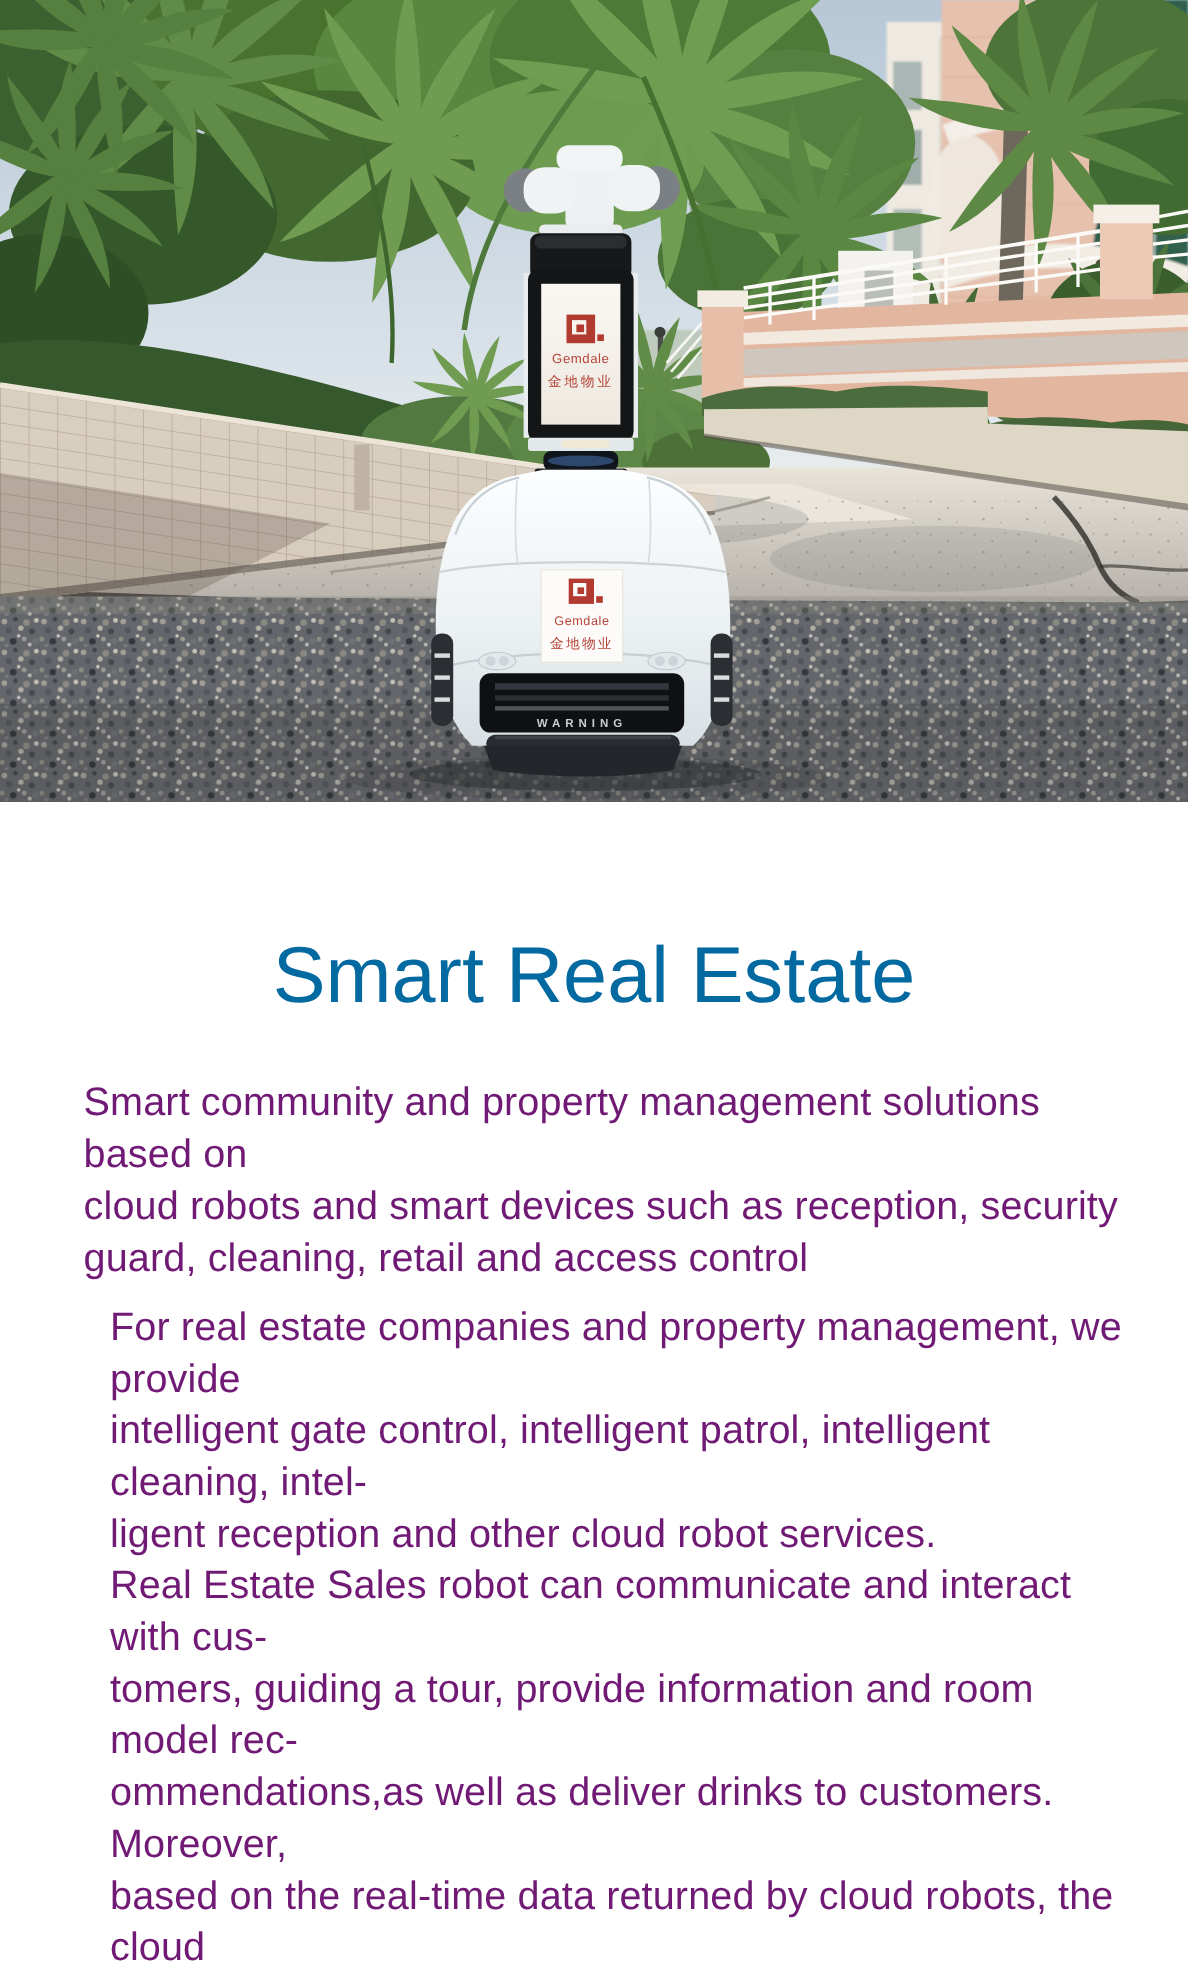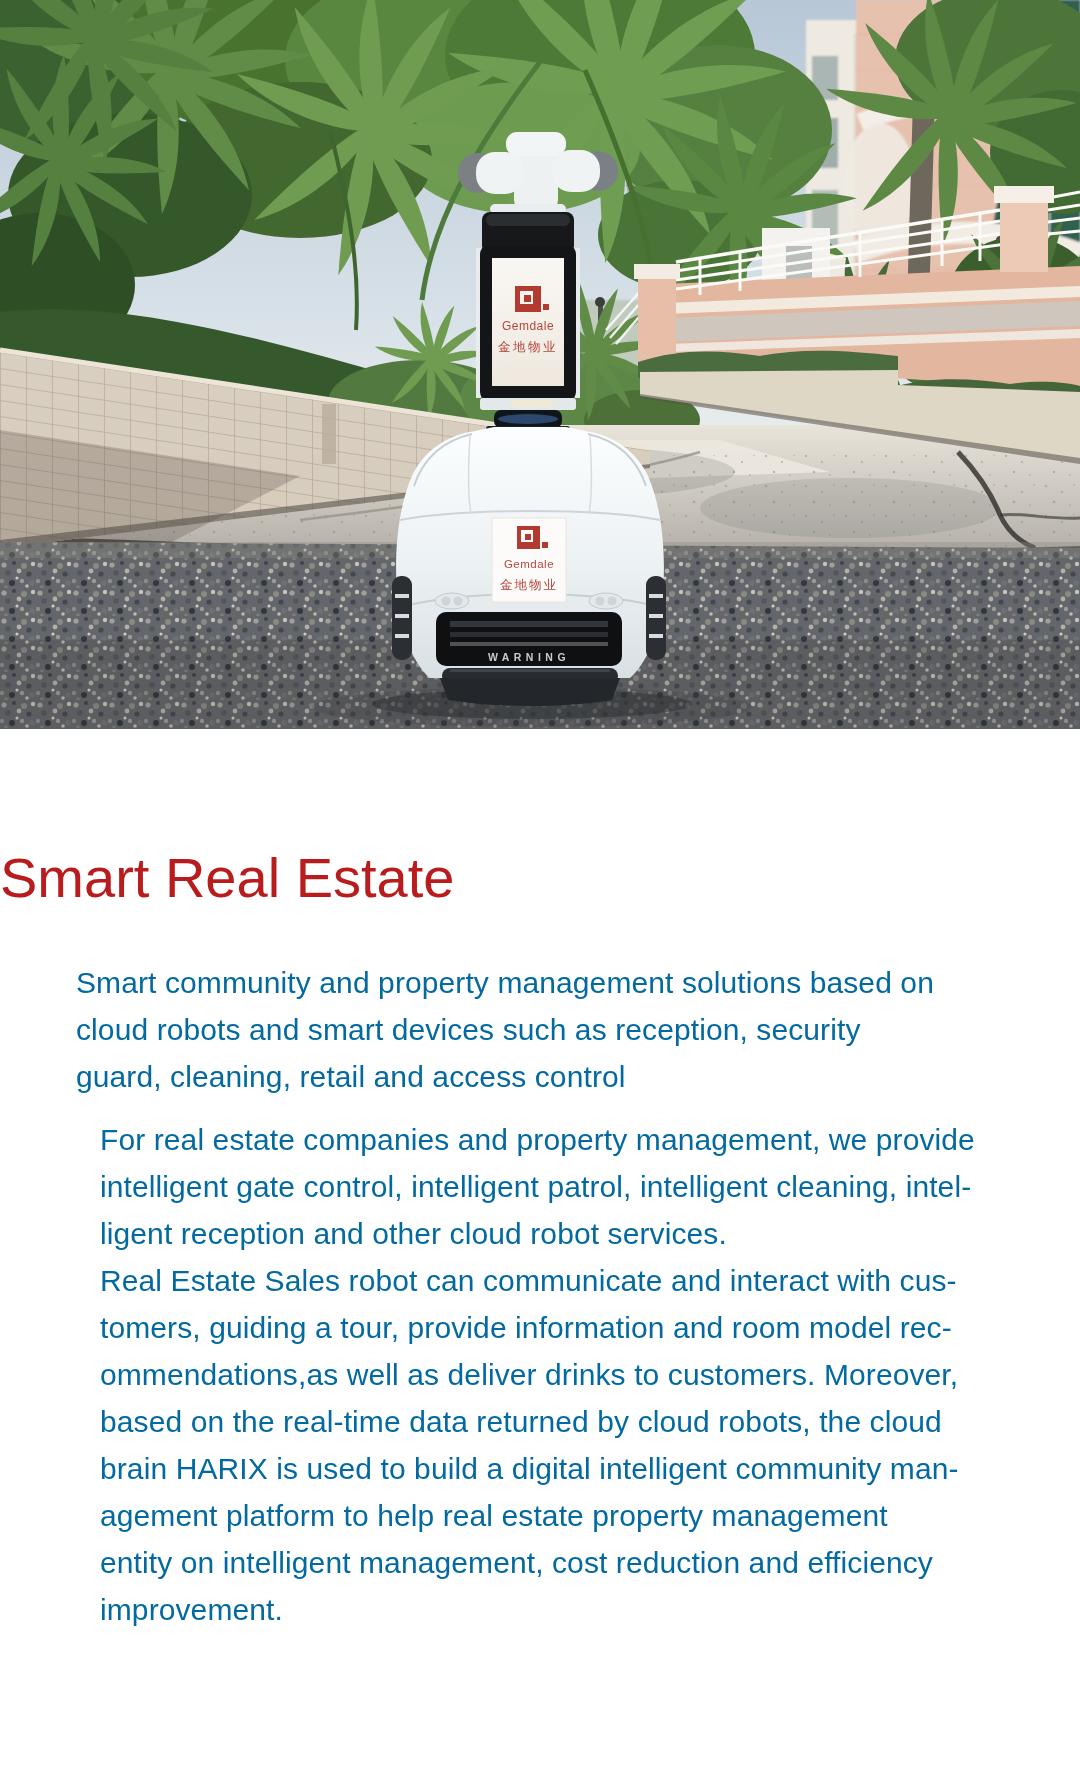--- a/index.html
+++ b/index.html
@@ -1,32 +1,32 @@
 <!DOCTYPE html>
 <html><head>
 <meta charset="utf-8">
 <style>
   html,body{margin:0;padding:0;background:#ffffff;}
   body{width:1080px;height:1788px;font-family:"Liberation Sans",sans-serif;overflow:hidden;}
   figure.hero{margin:0;width:1080px;height:729px;display:block;line-height:0;}
   figure.hero svg{display:block;}
   h1.page-title{
     margin:117px 0 0 0;
-    font-size:56px;
+    font-size:72px;
     font-weight:400;
     line-height:1.15;
     letter-spacing:0px;
-    color:#b91c1c;
-    text-align:left;
+    color:#0369a1;
+    text-align:center;
   }
   .para{
     white-space:pre-line;
-    font-size:30px;
+    font-size:36px;
     line-height:47px;
-    color:#0369a1;
+    color:#701a75;
     margin:0;
     padding:0 40px 0 76px;
     letter-spacing:0.1px;
   }
   .para.lead{margin-top:49px;}
   .para.detail{margin-top:16px;margin-left:24px;}
 </style>
 </head>
 <body>
 

